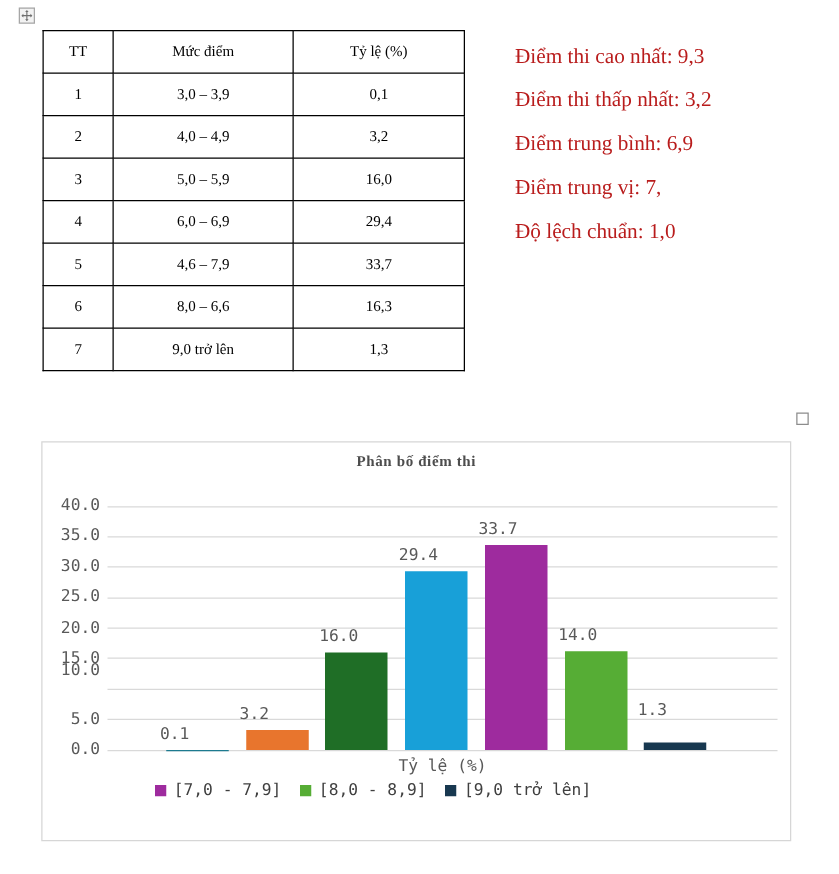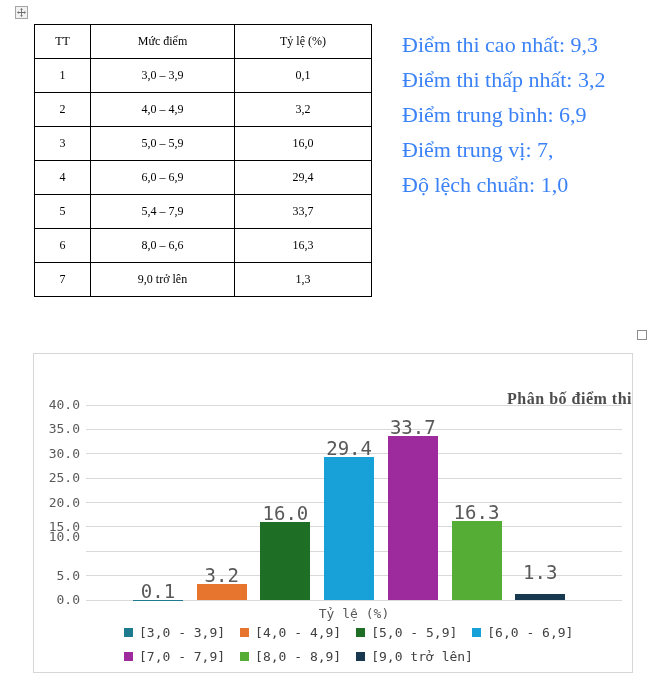--- a/index.html
+++ b/index.html
@@ -17,39 +17,39 @@
     font-size:12px;color:#000;}
   table.score th, table.score td{border:1px solid #000;text-align:center;
     height:33px;padding:0;font-weight:400;}
   table.score th{font-weight:400;}
   .col-tt{width:55px;}
   .col-muc{width:143px;}
   .col-tyle{width:136px;}
   .total-cell{font-weight:700;}
 
   
-  .stats{position:absolute;left:402px;top:27px;font-size:22px;color:#3b82f6;}
+  .stats{position:absolute;left:412px;top:27px;font-size:17px;color:#b91c1c;}
   .stat-line{height:35px;line-height:35px;white-space:nowrap;}
 
   
   .anchor-handle{position:absolute;left:637px;top:330px;width:10px;height:10px;
     border:1px solid #8c8c8c;background:#fff;box-sizing:border-box;}
 
   
   .chart{position:absolute;left:33px;top:353px;width:600px;height:320px;
     border:1px solid #d6d6d6;background:#fff;box-sizing:border-box;}
-  .chart-title{position:absolute;left:0;top:8px;width:100%;text-align:right;
-    font-size:16px;font-weight:700;color:#4d4d4d;letter-spacing:0.5px;margin-top:28px;}
+  .chart-title{position:absolute;left:0;top:8px;width:100%;text-align:center;
+    font-size:12px;font-weight:700;color:#4d4d4d;letter-spacing:0.5px;}
   .plot{position:absolute;left:0;top:51px;width:600px;height:195px;}
   .gridline{position:absolute;left:52px;width:536px;height:1px;background:#d9d9d9;}
   .ytick{position:absolute;left:8px;width:38px;text-align:right;
     font-family:"DejaVu Sans Mono", monospace;font-size:13px;color:#595959;}
   .bar{position:absolute;}
-  .bar-label{position:absolute;width:60px;text-align:center;
-    font-family:"DejaVu Sans Mono", monospace;font-size:19px;color:#595959;}
+  .bar-label{position:absolute;width:60px;text-align:left;
+    font-family:"DejaVu Sans Mono", monospace;font-size:13px;color:#595959;}
   .xlabel{position:absolute;left:52px;top:252px;width:536px;text-align:center;
     font-family:"DejaVu Sans Mono", monospace;font-size:13px;color:#595959;}
   .legend{position:absolute;left:90px;top:271px;display:flex;flex-direction:column;
     row-gap:9px;}
   .legend-row{display:flex;column-gap:15px;}
   .legend-item{display:flex;align-items:center;
     font-family:"DejaVu Sans Mono", monospace;font-size:13px;color:#404040;
     white-space:nowrap;}
   .legend-swatch{width:9px;height:9px;display:inline-block;margin-right:6px;}
 </style>
@@ -90,21 +90,21 @@
           <td>5,0 – 5,9</td>
           <td>16,0</td>
         </tr>
         <tr>
           <td>4</td>
           <td>6,0 – 6,9</td>
           <td>29,4</td>
         </tr>
         <tr>
           <td>5</td>
-          <td>5,4 – 7,9</td>
+          <td>4,6 – 7,9</td>
           <td>33,7</td>
         </tr>
         <tr>
           <td>6</td>
           <td>8,0 – 6,6</td>
           <td>16,3</td>
         </tr>
         <tr>
           <td>7</td>
           <td>9,0 trở lên</td>
@@ -148,44 +148,26 @@
         <div class="bar-label" style="left: 94px; top: 174.512px;">0.1</div>
         <div class="bar" style="left: 162.7px; width: 50px; top: 179.4px; height: 15.6px; background: rgb(232, 117, 45);"></div>
         <div class="bar-label" style="left: 157.7px; top: 159.4px;">3.2</div>
         <div class="bar" style="left: 226.4px; width: 50px; top: 117px; height: 78px; background: rgb(31, 110, 38);"></div>
         <div class="bar-label" style="left: 221.4px; top: 97px;">16.0</div>
         <div class="bar" style="left: 290.1px; width: 50px; top: 51.675px; height: 143.325px; background: rgb(24, 160, 216);"></div>
         <div class="bar-label" style="left: 285.1px; top: 31.675px;">29.4</div>
         <div class="bar" style="left: 353.8px; width: 50px; top: 30.7125px; height: 164.287px; background: rgb(158, 43, 158);"></div>
         <div class="bar-label" style="left: 348.8px; top: 10.7125px;">33.7</div>
         <div class="bar" style="left: 417.5px; width: 50px; top: 115.537px; height: 79.4625px; background: rgb(86, 173, 53);"></div>
-        <div class="bar-label" style="left: 412.5px; top: 95.5375px;">16.3</div>
+        <div class="bar-label" style="left: 412.5px; top: 95.5375px;">14.0</div>
         <div class="bar" style="left: 481.2px; width: 50px; top: 188.662px; height: 6.3375px; background: rgb(24, 56, 80);"></div>
         <div class="bar-label" style="left: 476.2px; top: 156px;">1.3</div>
       </div>
     <div class="xlabel">Tỷ lệ (%)</div>
     <div class="legend" id="legend">
-        <div class="legend-row">
-          <span class="legend-item">
-            <span class="legend-swatch" style="background: rgb(29, 122, 143);"></span>
-            <span>[3,0 - 3,9]</span>
-          </span>
-          <span class="legend-item">
-            <span class="legend-swatch" style="background: rgb(232, 117, 45);"></span>
-            <span>[4,0 - 4,9]</span>
-          </span>
-          <span class="legend-item">
-            <span class="legend-swatch" style="background: rgb(31, 110, 38);"></span>
-            <span>[5,0 - 5,9]</span>
-          </span>
-          <span class="legend-item">
-            <span class="legend-swatch" style="background: rgb(24, 160, 216);"></span>
-            <span>[6,0 - 6,9]</span>
-          </span>
-        </div>
         <div class="legend-row">
           <span class="legend-item">
             <span class="legend-swatch" style="background: rgb(158, 43, 158);"></span>
             <span>[7,0 - 7,9]</span>
           </span>
           <span class="legend-item">
             <span class="legend-swatch" style="background: rgb(86, 173, 53);"></span>
             <span>[8,0 - 8,9]</span>
           </span>
           <span class="legend-item">

